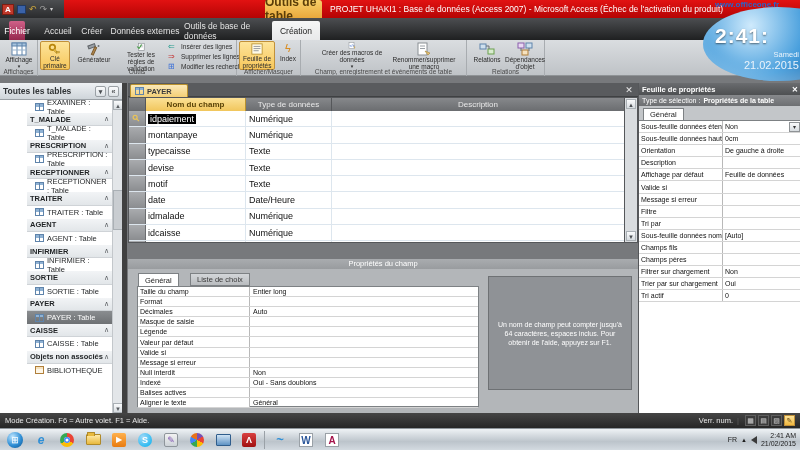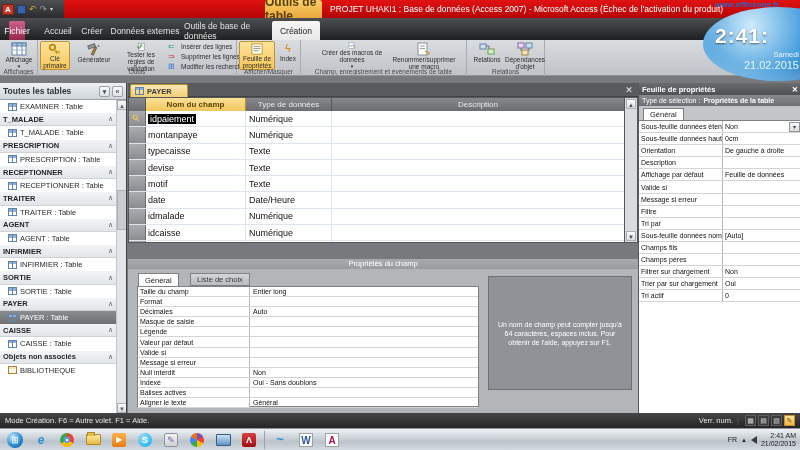--- a/index.html
+++ b/index.html
@@ -26,25 +26,25 @@
   #ribbon { left:0; top:40px; width:800px; height:36px; background:linear-gradient(#dadde0,#bfc3c7); border-bottom:1px solid #8f9396; }
   .rgroup { position:absolute; top:0; height:36px; border-right:1px solid #a8acb0; }
   .rgroup-label { position:absolute; bottom:1px; left:0; right:0; text-align:center; font-size:6.5px; color:#474747; white-space:nowrap; overflow:hidden; }
   .rbtn { position:absolute; top:1px; display:flex; flex-direction:column; align-items:center; justify-content:flex-start; font-size:6.5px; color:#2b2b2b; text-align:center; line-height:7px; padding-top:1px; border-radius:2px; }
   .rbtn.sel { background:linear-gradient(#fde49a,#f7c75b); border:1px solid #c1913a; }
   .rbtn-sm { position:absolute; display:flex; align-items:center; gap:3px; font-size:6.5px; color:#2b2b2b; white-space:nowrap; }
   .ico16 { width:16px; height:14px; display:block; }
   .ico10 { width:10px; height:9px; display:inline-block; }
 
   
-  #sidebar { left:0; top:83px; width:127px; height:330px; background:#fff; border-right:1px solid #404040; display:flex; flex-direction:column; }
+  #sidebar { left:0; top:83px; width:127px; height:330px; background:#fff; border-right:5px solid #404040; display:flex; flex-direction:column; }
   #nav-header { height:17px; background:linear-gradient(#eef1f4,#cfd5da); border-bottom:1px solid #9aa0a5; display:flex; align-items:center; font-size:8.5px; font-weight:bold; color:#2f3336; padding:0 3px; }
   #nav-header .sp { flex:1; }
   .nav-hbtn { font-size:7px; color:#4a4e52; border:1px solid #9aa0a5; background:linear-gradient(#fafbfc,#dde2e6); width:11px; height:11px; line-height:9px; text-align:center; border-radius:2px; margin-left:2px; }
-  #nav-body { flex:1; position:relative; overflow:hidden; }
+  #nav-body { flex:1; position:relative; overflow:hidden;margin-left:27px; }
   #nav-list { position:absolute; left:0; top:0; right:10px; bottom:0; }
   .nav-group { height:13.2px; display:flex; align-items:center; background:linear-gradient(#f2f4f6,#e2e6e9); border-bottom:1px solid #cfd3d7; font-size:7.5px; font-weight:bold; color:#1f2224; padding:0 3px; }
   .nav-group .sp { flex:1; }
   .nav-group .chev { font-size:7px; color:#5a5e62; font-weight:normal; }
   .nav-item { height:13.2px; display:flex; align-items:center; gap:3px; font-size:7.5px; color:#1f2224; padding:0 3px 0 8px; background:#fff; }
   .nav-item.sel { background:linear-gradient(#8a8d90,#6e7174); color:#fff; }
   .tbl-ico { width:9px; height:8px; display:inline-block; background:
     linear-gradient(#b8cfe6,#b8cfe6); border:1px solid #5f84ab;
     background-image:linear-gradient(to right, transparent 3px, #5f84ab 3px, #5f84ab 3.8px, transparent 3.8px),
                      linear-gradient(to bottom, #8fb2d4 2.5px, transparent 2.5px); flex:none; }

